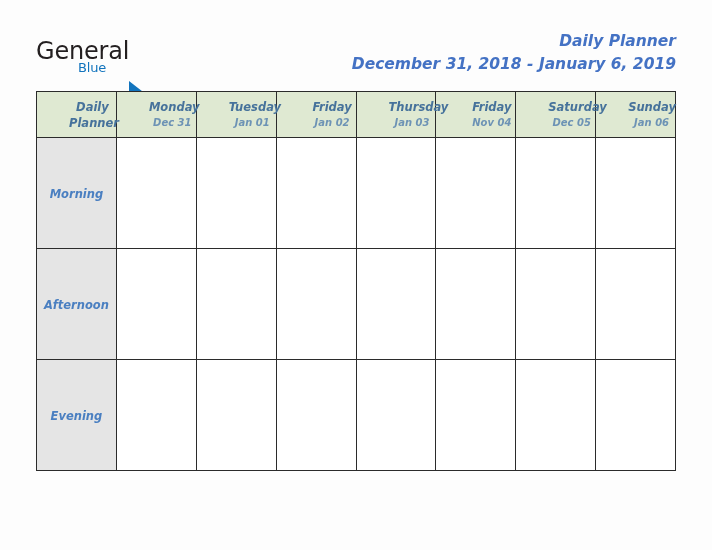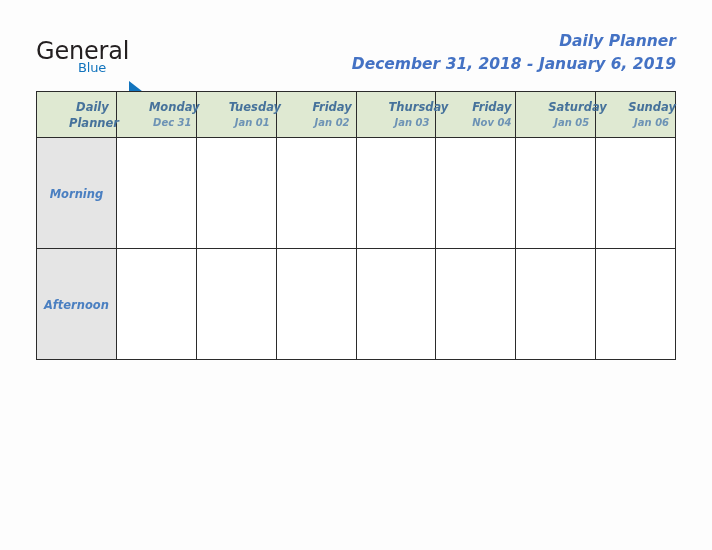--- a/index.html
+++ b/index.html
@@ -207,21 +207,21 @@
         <th class="day-head">
           <span class="head-day">Thursday</span>
           <span class="head-date">Jan 03</span>
         </th>
         <th class="day-head">
           <span class="head-day">Friday</span>
           <span class="head-date">Nov 04</span>
         </th>
         <th class="day-head">
           <span class="head-day">Saturday</span>
-          <span class="head-date">Jan 05</span>
+          <span class="head-date">Dec 05</span>
         </th>
         <th class="day-head">
           <span class="head-day">Sunday</span>
           <span class="head-date">Jan 06</span>
         </th>
       </tr>
     </thead>
     <tbody>
       <tr>
         <td class="row-label">
@@ -240,16 +240,28 @@
           <span class="row-label-text">Afternoon</span>
         </td>
         <td class="slot-cell"></td>
         <td class="slot-cell"></td>
         <td class="slot-cell"></td>
         <td class="slot-cell"></td>
         <td class="slot-cell"></td>
         <td class="slot-cell"></td>
         <td class="slot-cell"></td>
       </tr>
+      <tr>
+        <td class="row-label">
+          <span class="row-label-text">Evening</span>
+        </td>
+        <td class="slot-cell"></td>
+        <td class="slot-cell"></td>
+        <td class="slot-cell"></td>
+        <td class="slot-cell"></td>
+        <td class="slot-cell"></td>
+        <td class="slot-cell"></td>
+        <td class="slot-cell"></td>
+      </tr>
     </tbody>
   </table>
 
 </div>
 
 </body></html>

